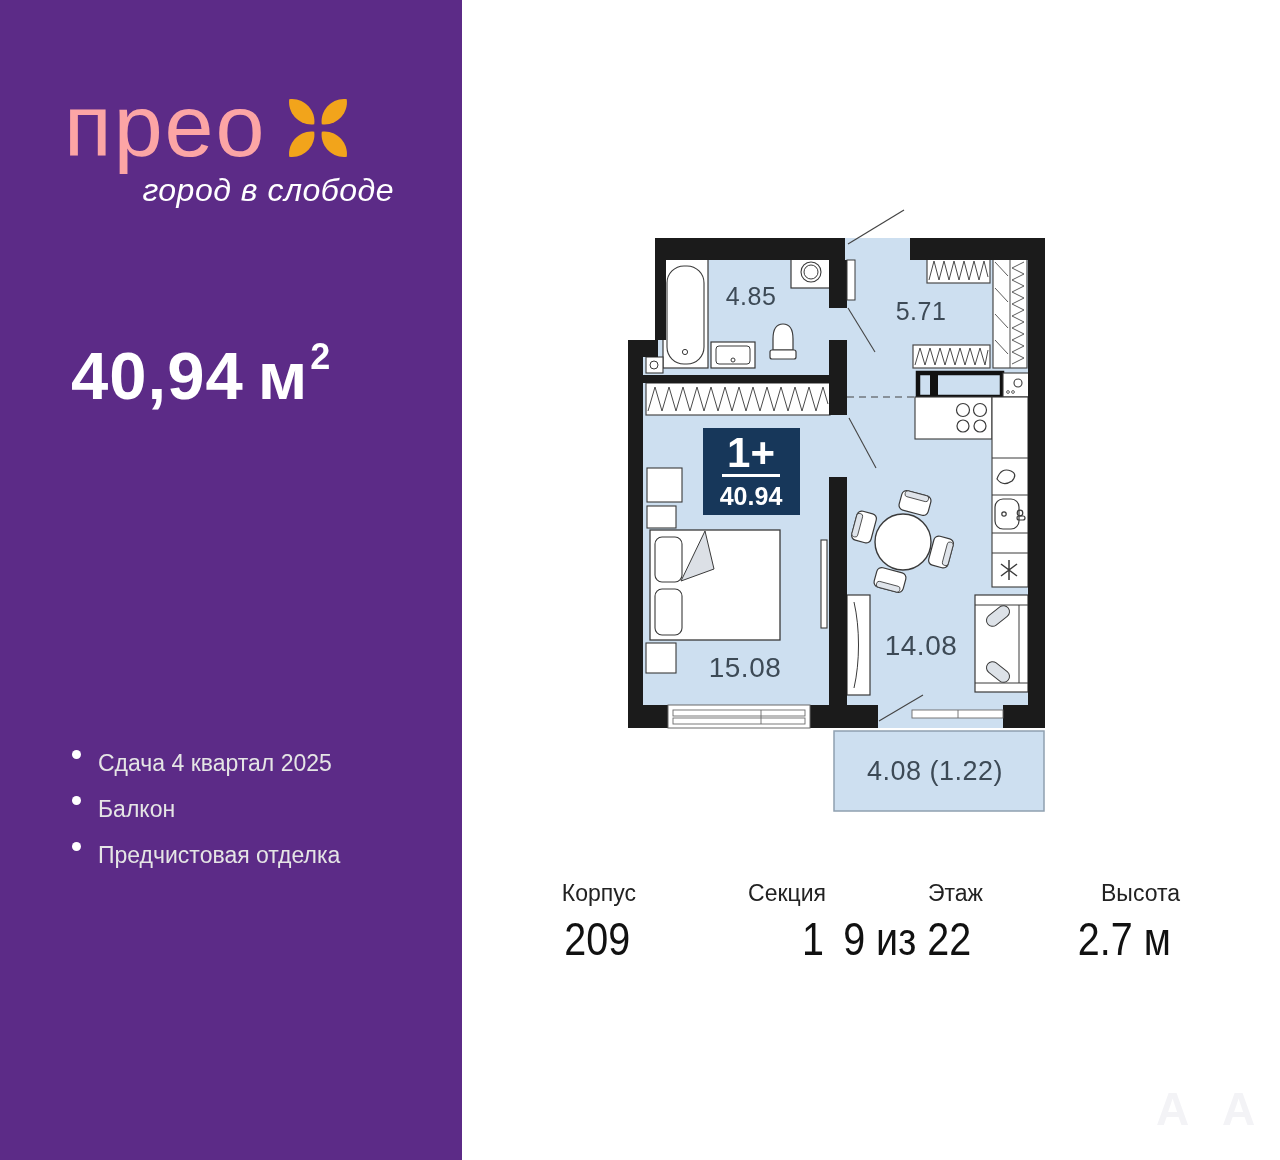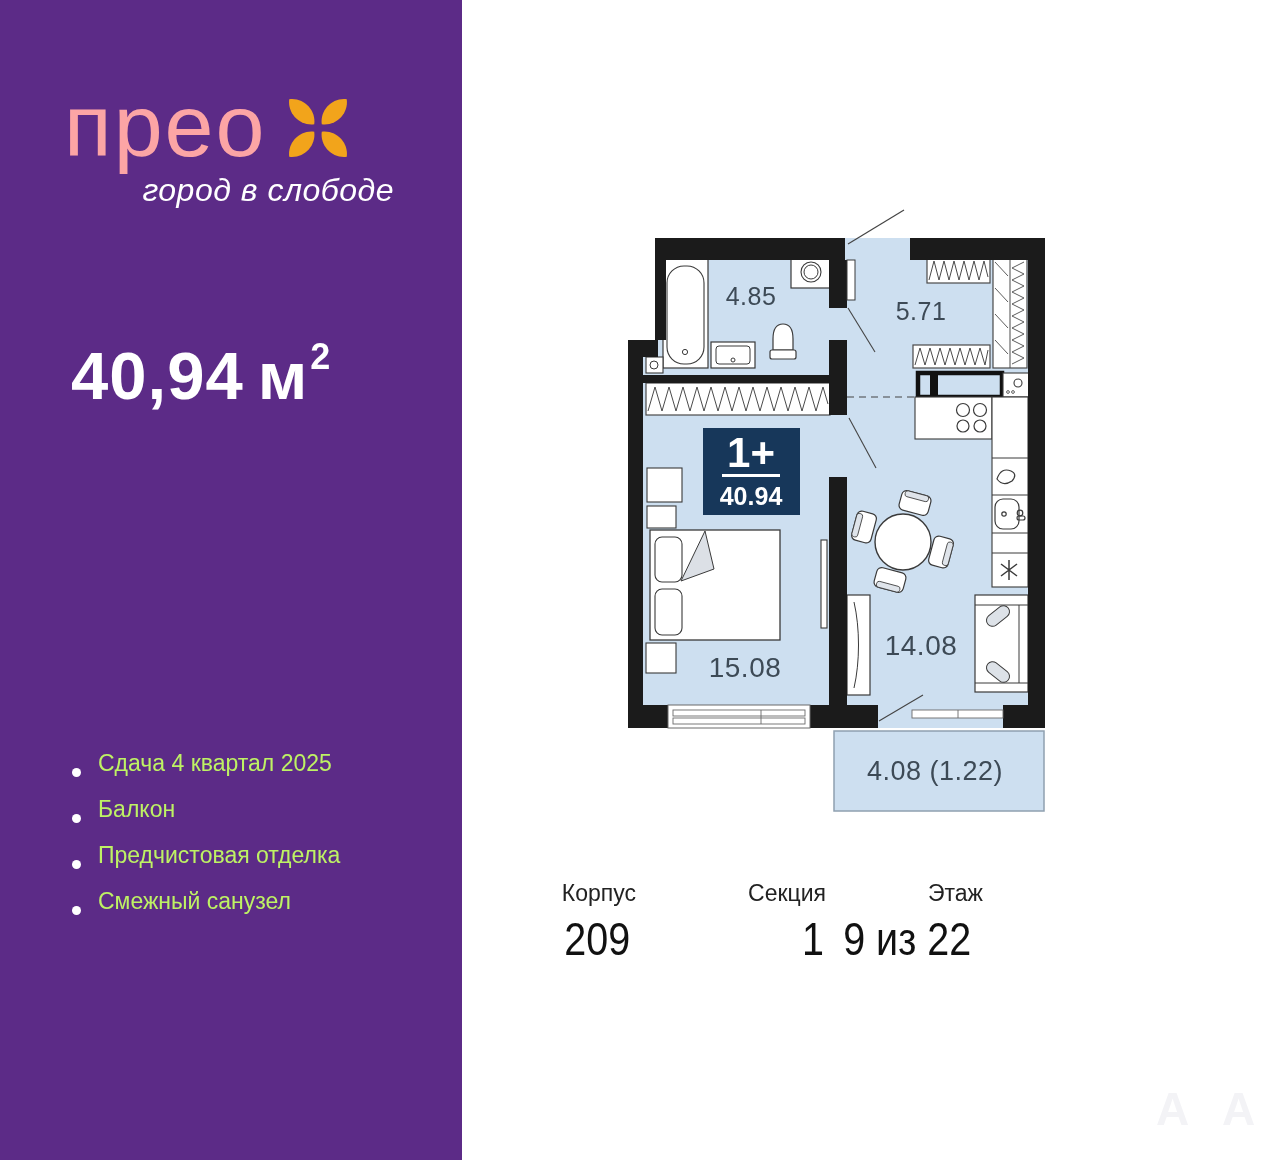--- a/index.html
+++ b/index.html
@@ -10,21 +10,21 @@
   .logo-row{position:absolute;left:64px;top:84px;display:flex;align-items:flex-start;}
   .logo-text{color:#fca5a5;font-size:88px;font-weight:500;line-height:0.95;letter-spacing:2px;}
   .logo-flower{width:92px;height:92px;margin-left:6px;margin-top:-2px;}
   .tagline{position:absolute;left:64px;top:172px;width:330px;text-align:right;color:#ffffff;
            font-style:italic;font-size:32px;font-weight:500;letter-spacing:0.5px;}
   .area{position:absolute;left:62px;top:336px;color:#ffffff;font-size:67px;font-weight:600;letter-spacing:1px;margin-left:9px;}
   .area .unit{margin-left:14px;}
   .area sup{font-size:36px;vertical-align:30px;margin-left:2px;}
   .apt-type{position:absolute;left:64px;top:440px;color:#ffffff;font-size:37px;font-weight:500;letter-spacing:1px;}
   .features{position:absolute;left:72px;top:750px;list-style:none;margin:0;padding:0;}
-  .features li{display:flex;align-items:flex-end;margin-bottom:19px;color:#bef264;font-size:23px;}
+  .features li{display:flex;align-items:flex-start;margin-bottom:19px;color:#e5e5e5;font-size:23px;}
   .features .dot{width:9px;height:9px;border-radius:50%;background:#ffffff;margin-right:17px;flex:0 0 auto;}
   
   .plan{position:absolute;left:628px;top:200px;width:420px;height:620px;}
   svg text{font-family:"Liberation Sans",sans-serif;}
   .room-label{fill:#3d4a56;letter-spacing:0.5px;}
   
   .spec{position:absolute;top:880px;width:160px;text-align:right;}
   .spec-label{font-size:23px;color:#222222;}
   .spec-value{display:inline-block;font-size:47px;color:#111111;margin-top:4px;
               transform:scaleX(0.84);transform-origin:50% 50%;white-space:nowrap;}
@@ -60,24 +60,20 @@
           <span class="dot"></span>
           <span>Сдача 4 квартал 2025</span>
         </li>
       <li>
           <span class="dot"></span>
           <span>Балкон</span>
         </li>
       <li>
           <span class="dot"></span>
           <span>Предчистовая отделка</span>
-        </li>
-      <li>
-          <span class="dot"></span>
-          <span>Смежный санузел</span>
         </li>
     </ul>
   </div>
 
   <svg class="plan" viewBox="0 0 420 620">
 
     <path d="M27 38 H417 V528 H0 V140 H27 Z" fill="#cddff0"></path>
 
     <g>
       <rect x="206" y="531" width="210" height="80" fill="#cddff0" stroke="#8fa0b0" stroke-width="1.5"></rect>
@@ -257,17 +253,21 @@
     <span class="spec-value">209</span>
   </div>
   <div class="spec spec2">
     <div class="spec-label">Секция</div>
     <span class="spec-value">1</span>
   </div>
   <div class="spec spec3">
     <div class="spec-label">Этаж</div>
     <span class="spec-value">9 из 22</span>
   </div>
+  <div class="spec spec4">
+    <div class="spec-label">Высота</div>
+    <span class="spec-value">2.7 м</span>
+  </div>
 
   <span class="wm wm1">A</span>
   <span class="wm wm2">A</span>
 
 </div>
 
 </body></html>

